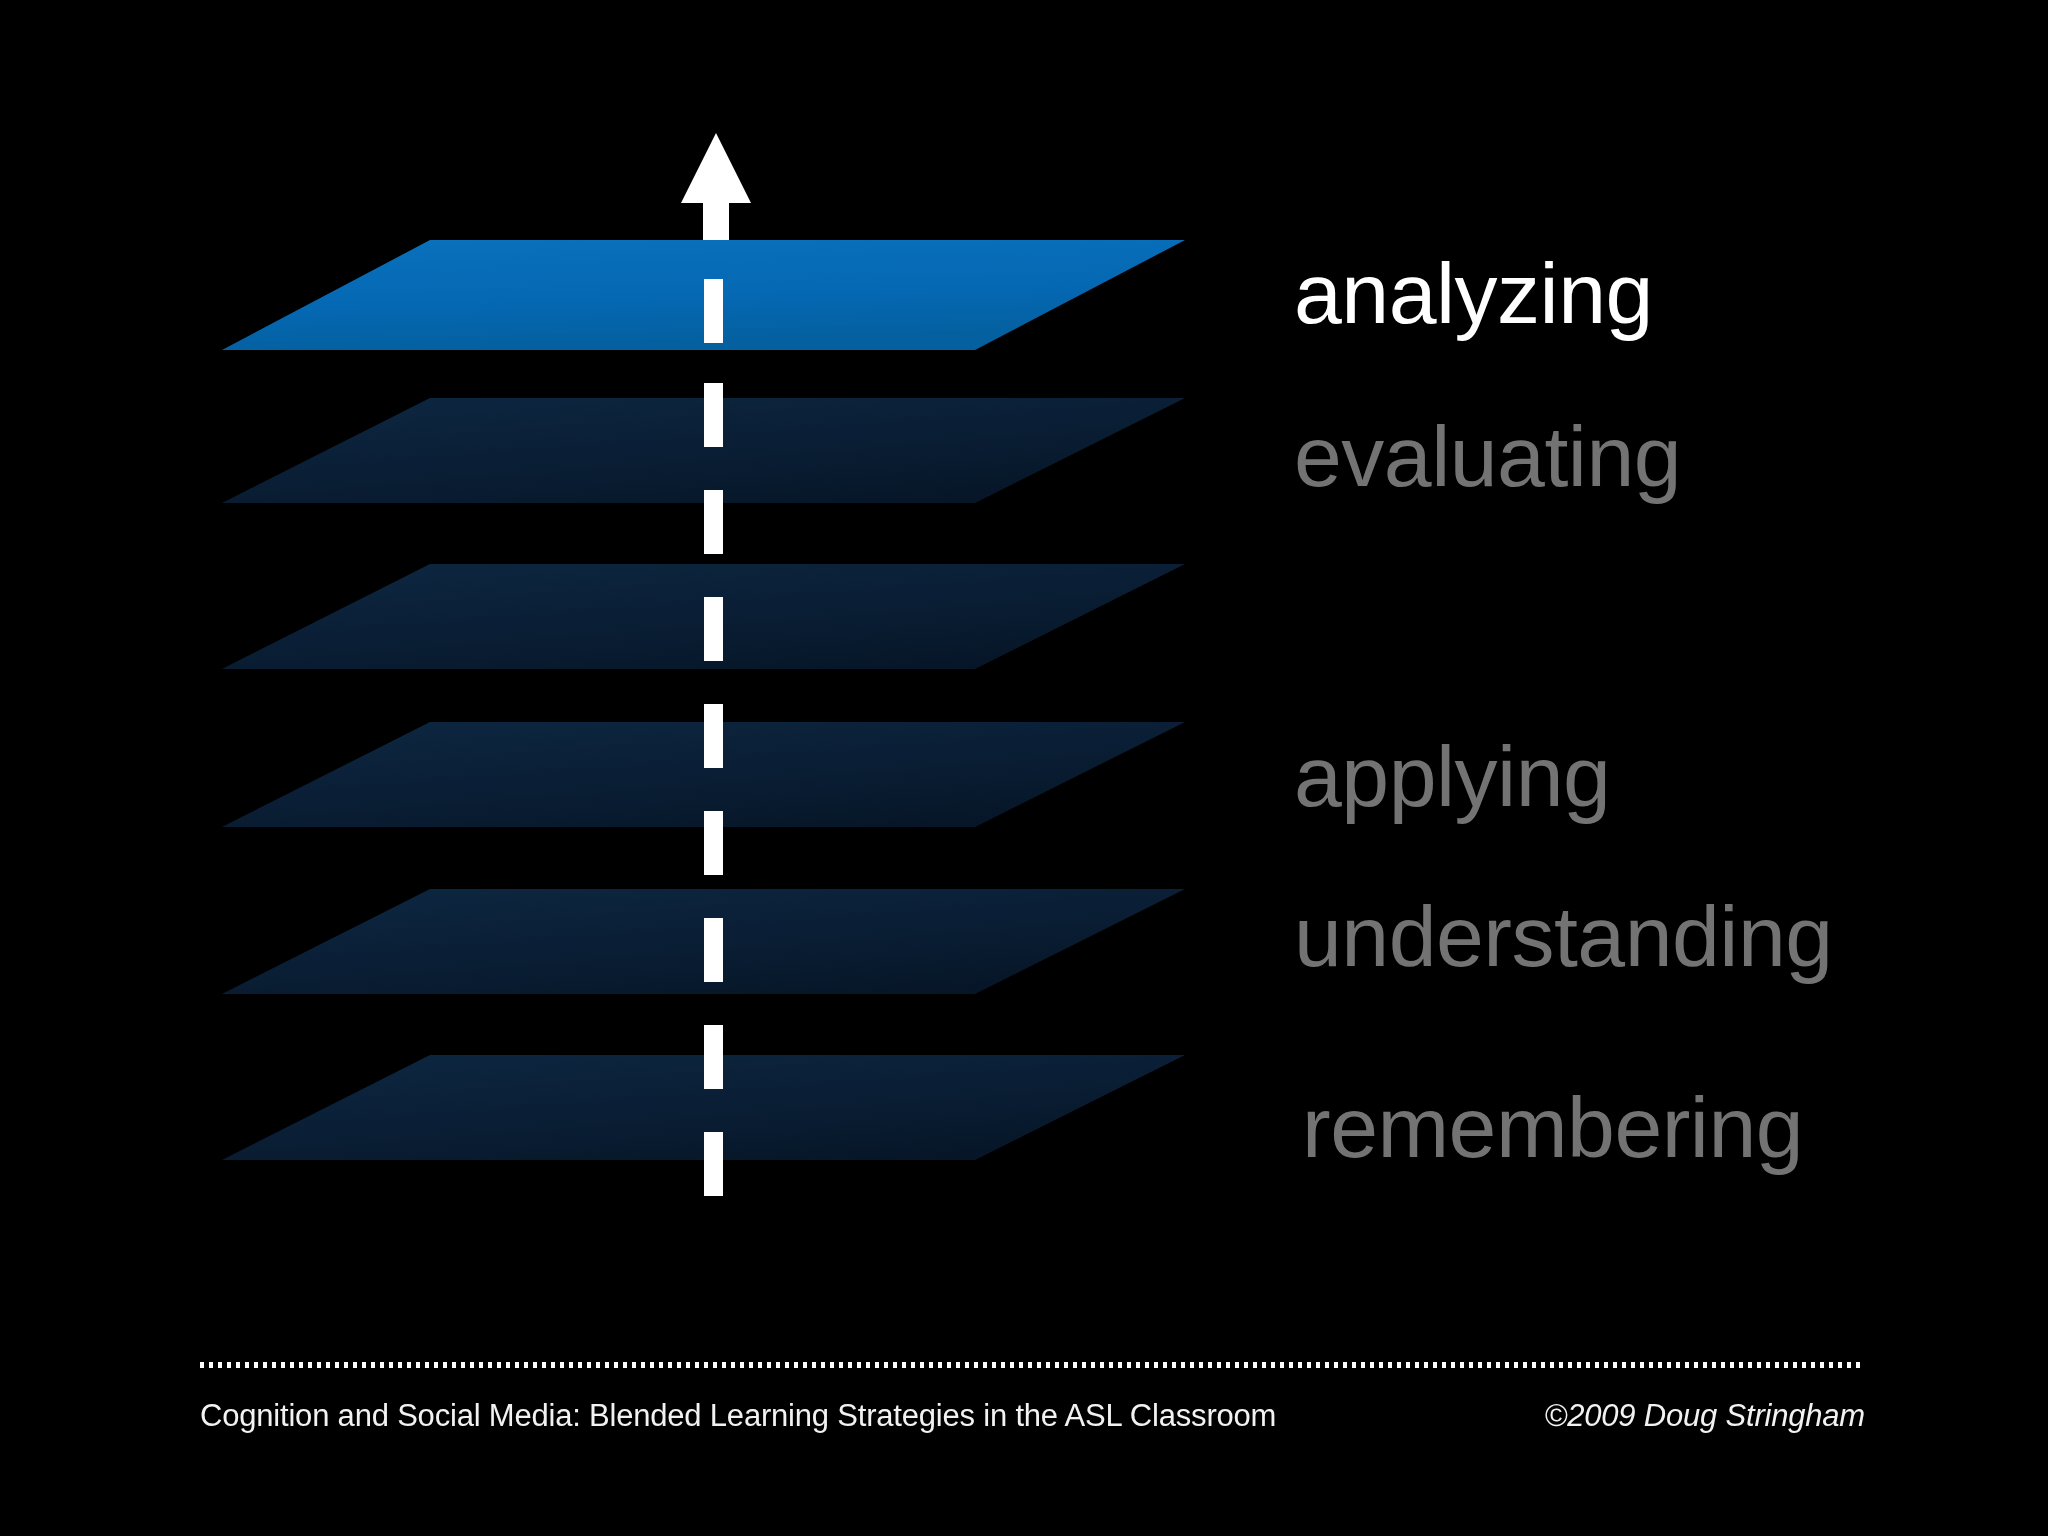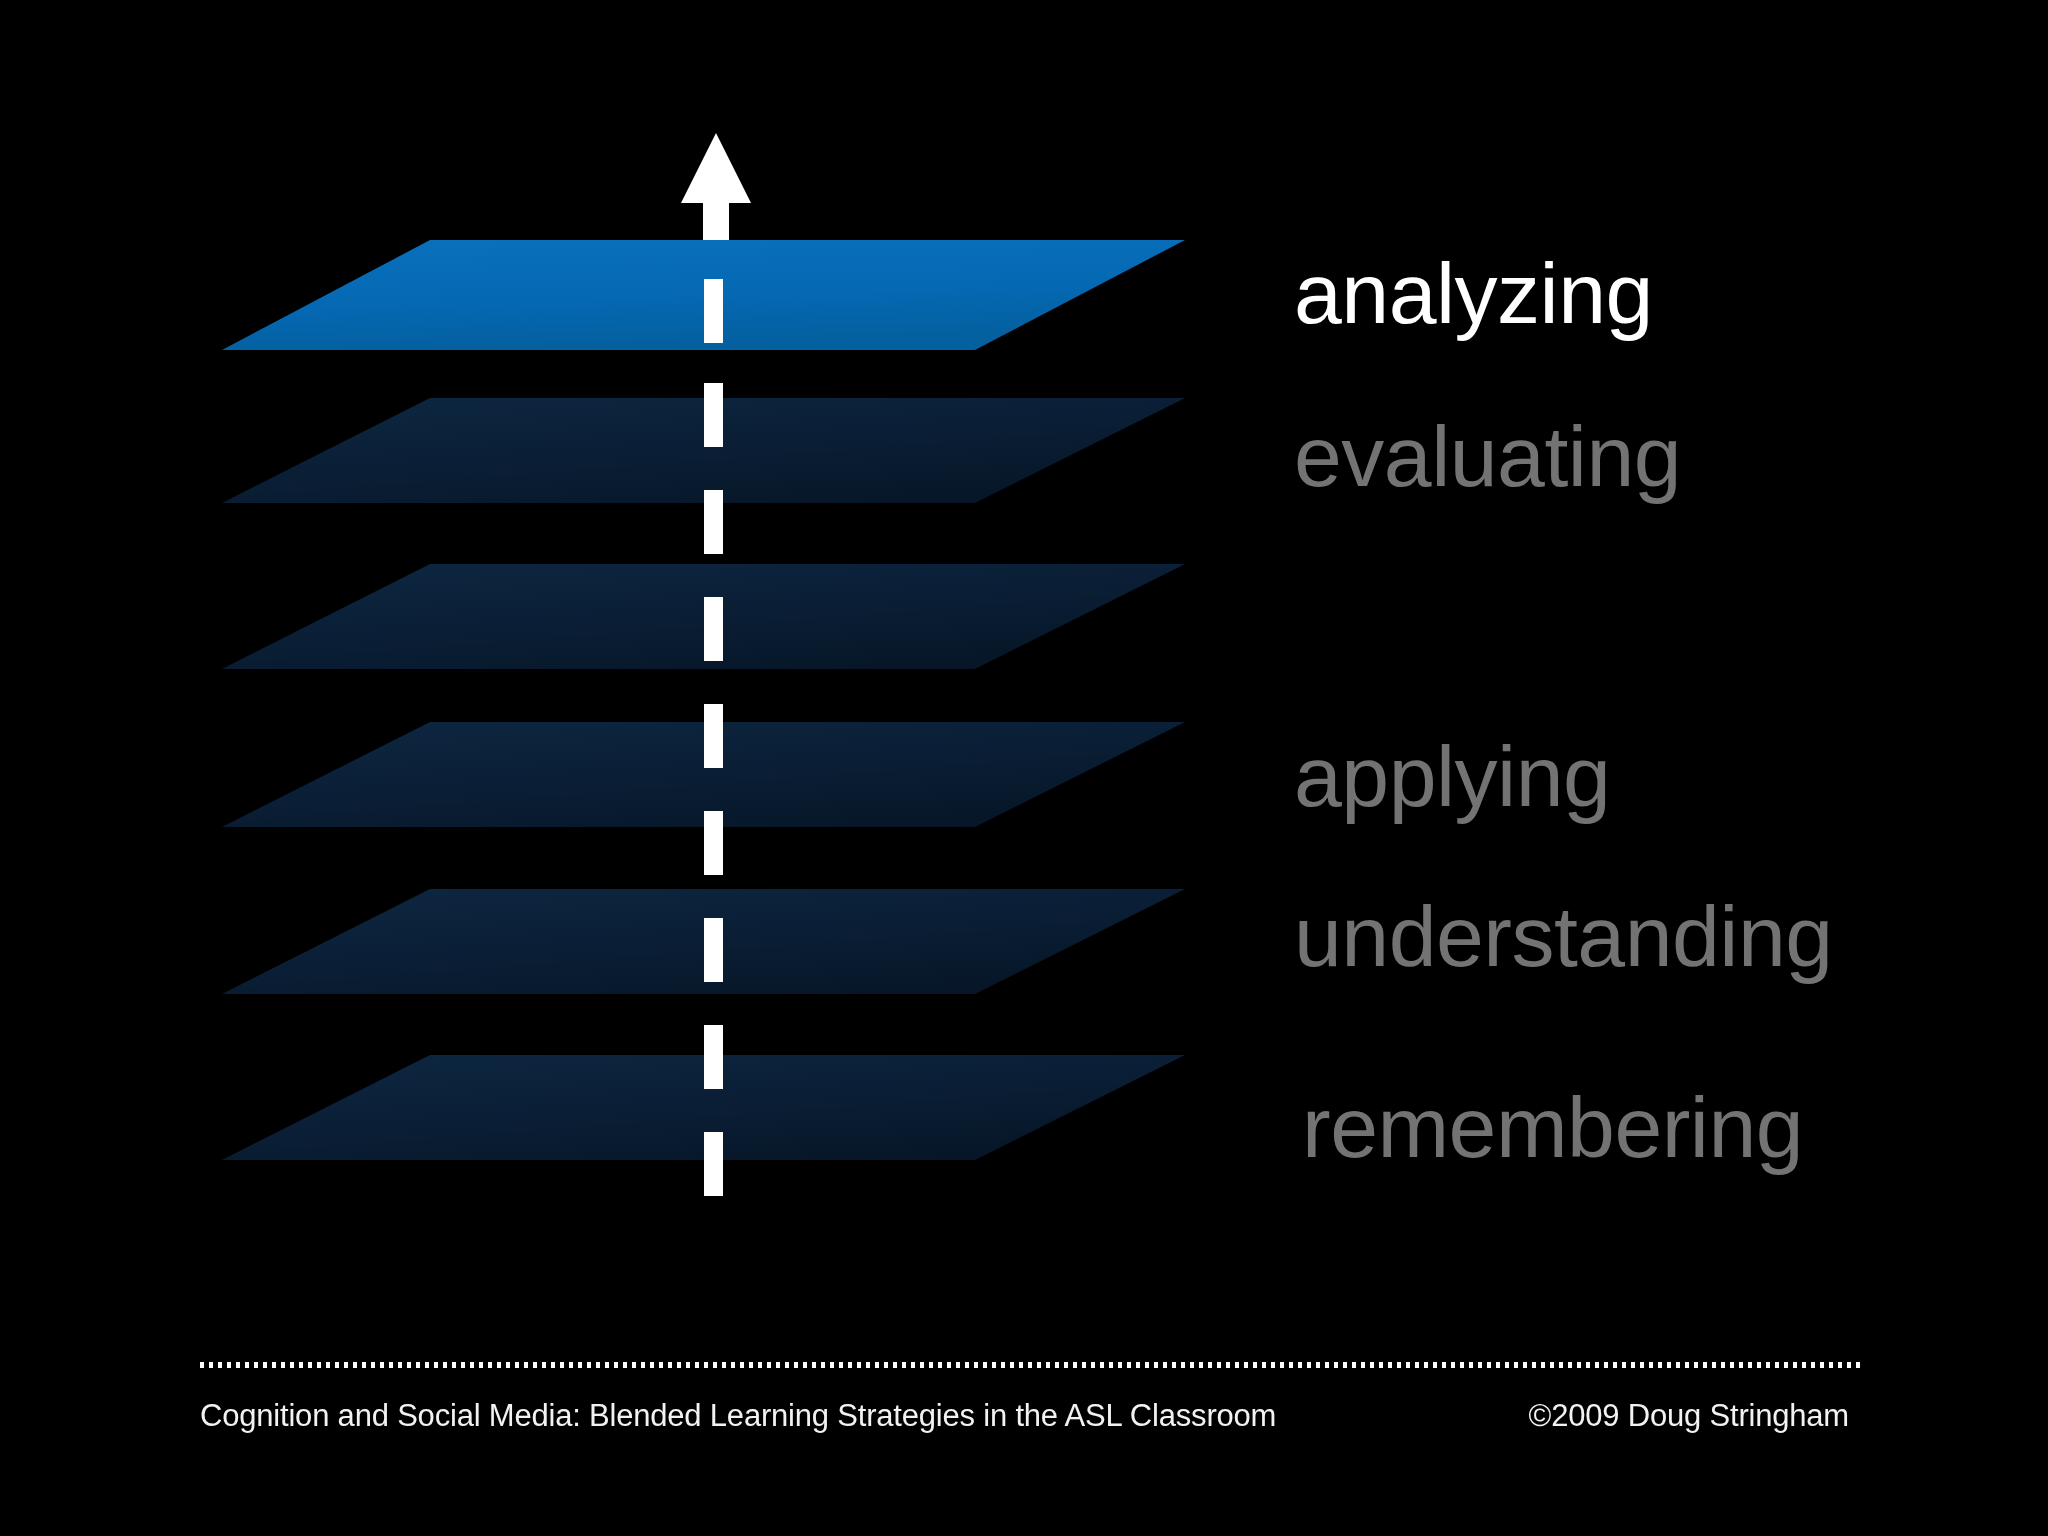--- a/index.html
+++ b/index.html
@@ -98,21 +98,21 @@
     position: absolute;
     top: 0;
     font-family: "Liberation Sans", sans-serif;
     font-size: 31px;
     font-weight: 400;
     color: #f2f2f2;
     white-space: nowrap;
     letter-spacing: -0.2px;
   }
   #footer-title { left: 0; }
-  #footer-copyright { right: 16px; }
+  #footer-copyright { right: 0; font-style: italic; }
 </style>
 </head>
 <body>
 
 <div id="slide">
 
   <div id="stack">
     <svg class="layer-svg" viewBox="0 0 2048 1536" preserveAspectRatio="none">
       <defs>
         <linearGradient id="gradDim" x1="0.15" y1="0" x2="0.85" y2="1">

